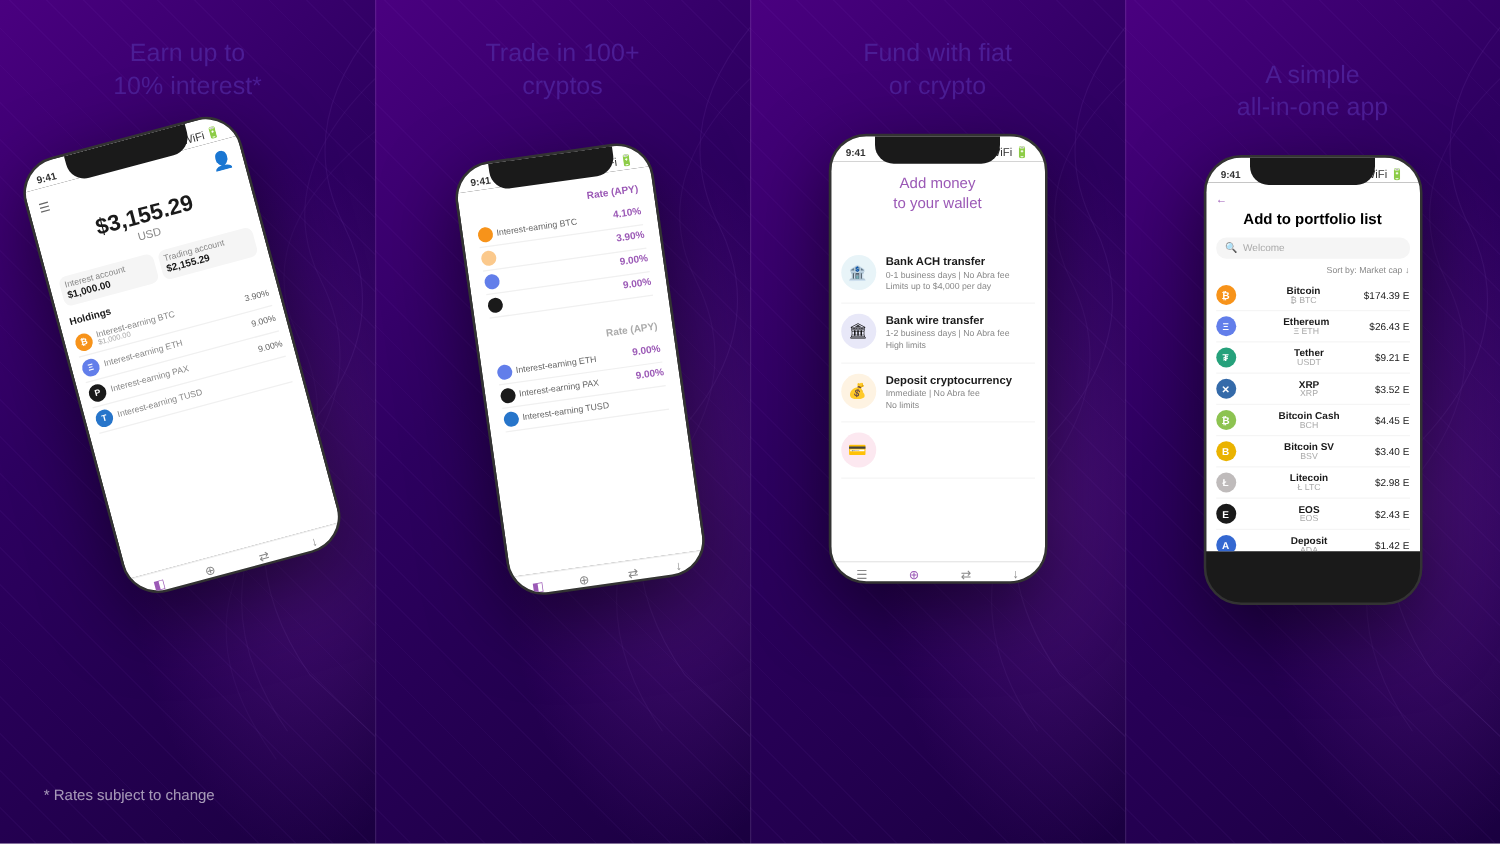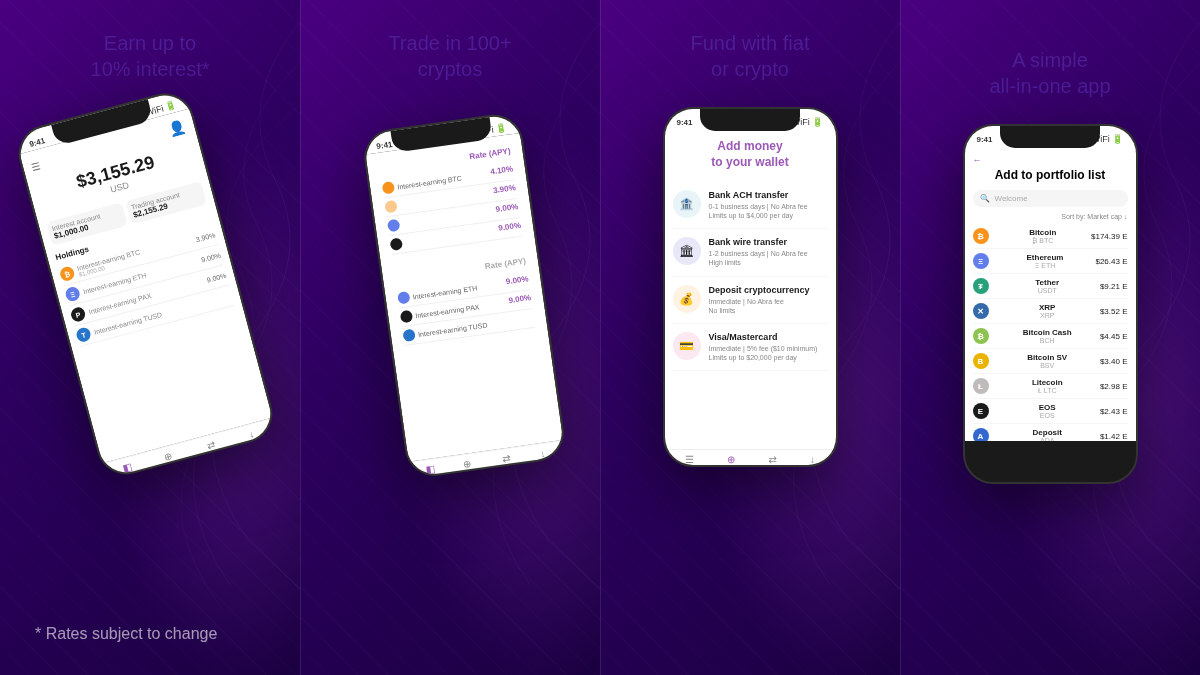--- a/index.html
+++ b/index.html
@@ -70,21 +70,21 @@
       text-align: center;
       line-height: 1.3;
       margin-bottom: 20px;
     }
 
     .panel-footnote {
       position: absolute;
       bottom: 12px;
       left: 15px;
       color: rgba(255,255,255,0.6);
-      font-size: 16px;
+      font-size: 12px;
     }
 
     
     .phone {
       position: relative;
       border-radius: 30px;
       background: #1a1a1a;
       border: 2px solid #333;
       overflow: hidden;
       box-shadow: 0 20px 60px rgba(0,0,0,0.5);
@@ -235,23 +235,23 @@
       height: 320px;
     }
 
     .fund-screen {
       padding: 10px 8px;
     }
 
     .fund-title {
       text-align: center;
       font-size: 12px;
-      font-weight: 700;
+      font-weight: 400;
       color: #9b59b6;
-      margin-bottom: 12px;
+      margin-bottom: 26px;
       line-height: 1.3;
     }
 
     .fund-option {
       display: flex;
       align-items: flex-start;
       padding: 8px 0;
       border-bottom: 1px solid #f5f5f5;
     }
 
@@ -628,25 +628,20 @@
             <div class="fund-option-icon icon-crypto">💰</div>
             <div class="fund-option-info">
               <div class="fund-option-title">Deposit cryptocurrency</div>
               <div class="fund-option-desc" style="white-space: pre-line;">Immediate | No Abra fee
 No limits</div>
             </div>
           </div>
 
           <div class="fund-option">
             <div class="fund-option-icon icon-card">💳</div>
-            <div class="fund-option-info">
-              <div class="fund-option-title">Visa/Mastercard</div>
-              <div class="fund-option-desc" style="white-space: pre-line;">Immediate | 5% fee ($10 minimum)
-Limits up to $20,000 per day</div>
-            </div>
           </div>
         </div>
       </div>
       <div class="phone-bottom-nav">
         <div class="nav-item">
             <span class="nav-icon">☰</span>
           </div>
         <div class="nav-item active">
             <span class="nav-icon">⊕</span>
           </div>

